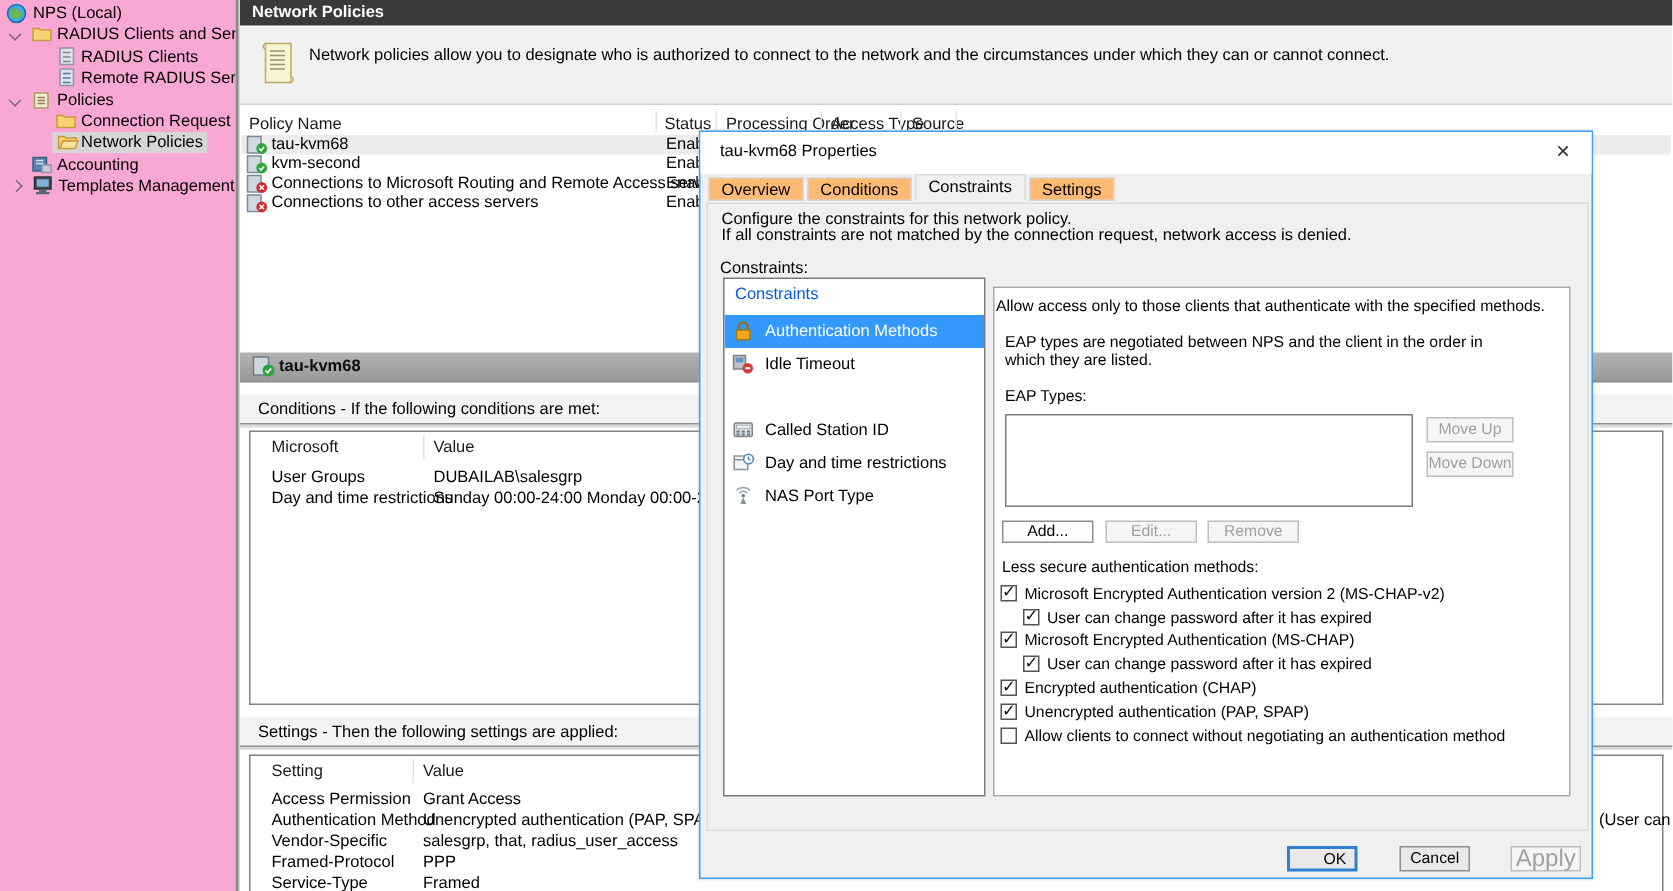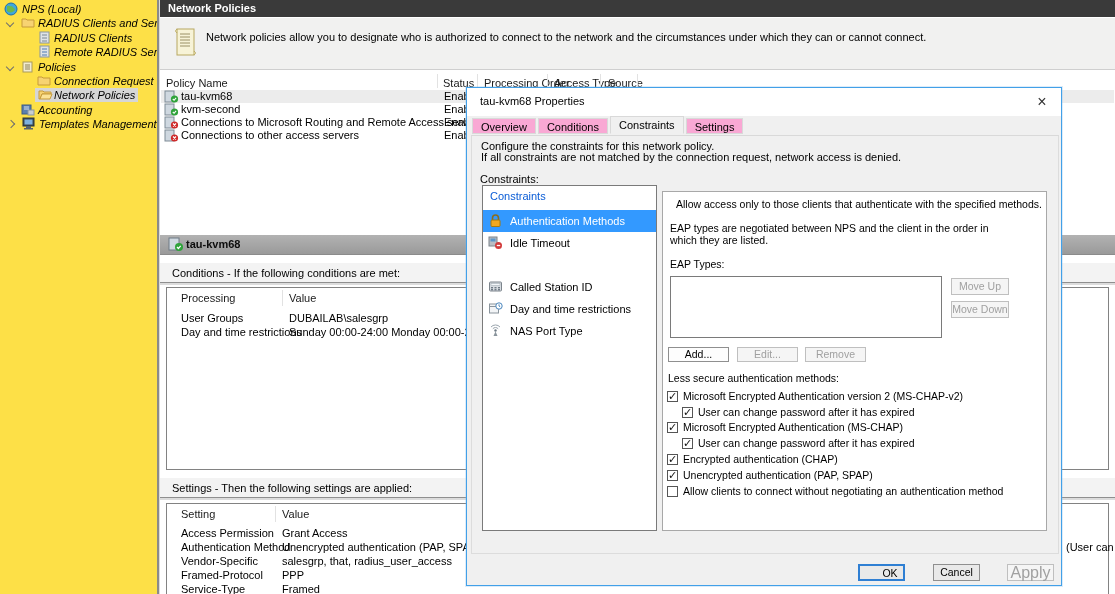--- a/index.html
+++ b/index.html
@@ -3,21 +3,21 @@
 <meta charset="utf-8">
 <style>
   * { margin:0; padding:0; box-sizing:border-box; }
   body { background:#fff; }
   .app {
     position:relative; width:1115px; height:594px; overflow:hidden;
     font-family:"Liberation Sans", sans-serif; font-size:11px; color:#000;
     background:#fff;
   }
   
-  .sidebar { position:absolute; left:0; top:0; width:157px; height:594px; background:#fde047; overflow:hidden;font-style:italic; }
+  .sidebar { position:absolute; left:0; top:0; width:157px; height:594px; background:#f9a8d4; overflow:hidden; }
   .side-sep { position:absolute; left:157px; top:0; width:3px; height:594px; background:#8a8a8a; border-right:1px solid #d9d9d9; }
   .tree-item { position:absolute; left:0; height:14px; line-height:14px; width:157px; white-space:nowrap; cursor:default; }
   .tree-item .lbl { vertical-align:top; }
   .tree-ico { position:absolute; top:0; }
   .chev { position:absolute; width:6px; height:6px; border-right:1px solid #6e6e6e; border-bottom:1px solid #6e6e6e; top:4px; }
   .chev.down { transform:rotate(45deg); }
   .chev.right { transform:rotate(-45deg); top:4px; }
   .sel-wrap { background:#d6d6d6; padding:0 3px 0 1px; }
   
   .titlebar { position:absolute; left:160px; top:0; width:955px; height:17px; background:#3a3a3a; color:#fff; font-weight:bold; line-height:17px; padding-left:8px; }
@@ -41,34 +41,34 @@
   .dt-h { position:absolute; top:4px; color:#1a1a1a; }
   .dt-vline { position:absolute; top:2px; width:1px; height:16px; background:#e2e2e2; }
   .dt-cell { position:absolute; white-space:nowrap; }
   .frag { position:absolute; left:1066px; top:541px; white-space:nowrap; }
   
   .dialog { position:absolute; left:466px; top:87px; width:596px; height:499px; background:#f0f0f0; border:1px solid #42a0e8; box-shadow:0 0 0 1px rgba(120,180,230,.25); }
   .dlg-title { position:absolute; left:0; top:0; width:100%; height:28px; background:#fff; }
   .dlg-title .t { position:absolute; left:13px; top:7px; }
   .dlg-close { position:absolute; right:8px; top:3px; width:22px; height:22px; text-align:center; font-size:16px; line-height:22px; color:#333; cursor:default; }
   .tabs { position:absolute; left:5px; top:30px; height:18px; }
-  .tab { display:inline-block; padding:2px 8px 2px 8px; border:1px solid #d9d9d9; background:#f9a8d4; margin-right:-1px; vertical-align:bottom; height:16px; line-height:12px; }
+  .tab { display:inline-block; padding:2px 8px 2px 8px; border:1px solid #d9d9d9; background:#fdba74; margin-right:-1px; vertical-align:bottom; height:16px; line-height:12px; }
   .tab.active { height:18px; border-bottom:1px solid #f0f0f0; background:#f0f0f0; position:relative; top:0; margin-top:-2px; }
   .page { position:absolute; left:4px; top:47px; width:588px; height:419px; background:#f0f0f0; border:1px solid #dcdcdc; border-top:1px solid #d9d9d9; }
   .dlg-line1 { position:absolute; left:14px; top:52px; }
   .dlg-line2 { position:absolute; left:14px; top:63px; }
   .constraints-label { position:absolute; left:13px; top:85px; }
   .clist { position:absolute; left:15px; top:97px; width:175px; height:346px; background:#fff; border:1px solid #7a7a7a; overflow:hidden; }
   .clist-head { position:absolute; left:7px; top:4px; color:#0a5cd6; }
   .citem { position:absolute; left:0; width:173px; height:22px; line-height:22px; white-space:nowrap; }
   .citem .ci-ico { position:absolute; left:5px; top:3px; }
   .citem .ci-lbl { position:absolute; left:27px; top:0; }
   .citem.selected { background:#3399ff; color:#fff; }
   .rpanel { position:absolute; left:195px; top:103px; width:385px; height:340px; background:#fff; border:1px solid #a8a8a8; font-size:10.5px; }
-  .rp-help1 { position:absolute; left:13px; top:6px; width:372px; }
+  .rp-help1 { position:absolute; left:1px; top:6px; width:372px; }
   .rp-help2 { position:absolute; left:7px; top:30px; width:345px; }
   .rp-eaplabel { position:absolute; left:7px; top:66px; }
   .eap-list { position:absolute; left:7px; top:84px; width:272px; height:62px; background:#fff; border:1px solid #7a7a7a; }
   .btn { position:absolute; text-align:center; background:#e9e9e9; border:1px solid #8f8f8f; font-size:10.5px; cursor:default; }
   .btn.disabled { color:#a0a0a0; border-color:#bfbfbf; background:#f5f5f5; }
   .btn.light { background:#fdfdfd; }
   .mv-up { left:288px; top:86px; width:58px; height:17px; line-height:15px; }
   .mv-dn { left:288px; top:109px; width:58px; height:17px; line-height:15px; }
   .b-add { left:5px; top:155px; width:61px; height:15px; line-height:13px; }
   .b-edit { left:74px; top:155px; width:61px; height:15px; line-height:13px; }
@@ -269,21 +269,21 @@
         </svg>
     </span>
     <span class="gb-lbl">tau-kvm68</span>
   </div>
 
   <div class="secbar" style="top:263px">
     <span>Conditions - If the following conditions are met:</span>
   </div>
 
   <div class="dtable" style="top:287px; height:183px">
-    <span class="dt-h" style="left:14px">Processing</span>
+    <span class="dt-h" style="left:14px">Microsoft</span>
     <span class="dt-h" style="left:122px">Value</span>
     <span class="dt-vline" style="left:115px"></span>
     <span class="dt-cell" style="left:14px; top:24px">User Groups</span>
     <span class="dt-cell" style="left:122px; top:24px">DUBAILAB\salesgrp</span>
     <span class="dt-cell" style="left:14px; top:38px">Day and time restrictions</span>
     <span class="dt-cell" style="left:122px; top:38px">Sunday 00:00-24:00 Monday 00:00-24:00 Tue</span>
   </div>
 
   <div class="secbar" style="top:478px">
     <span>Settings - Then the following settings are applied:</span>

